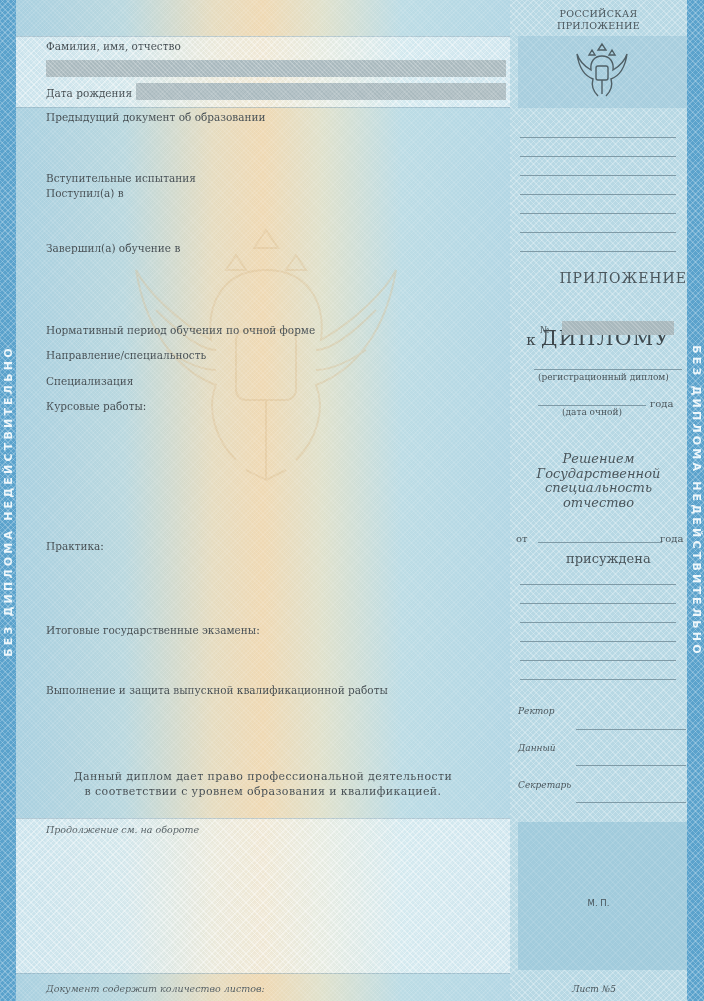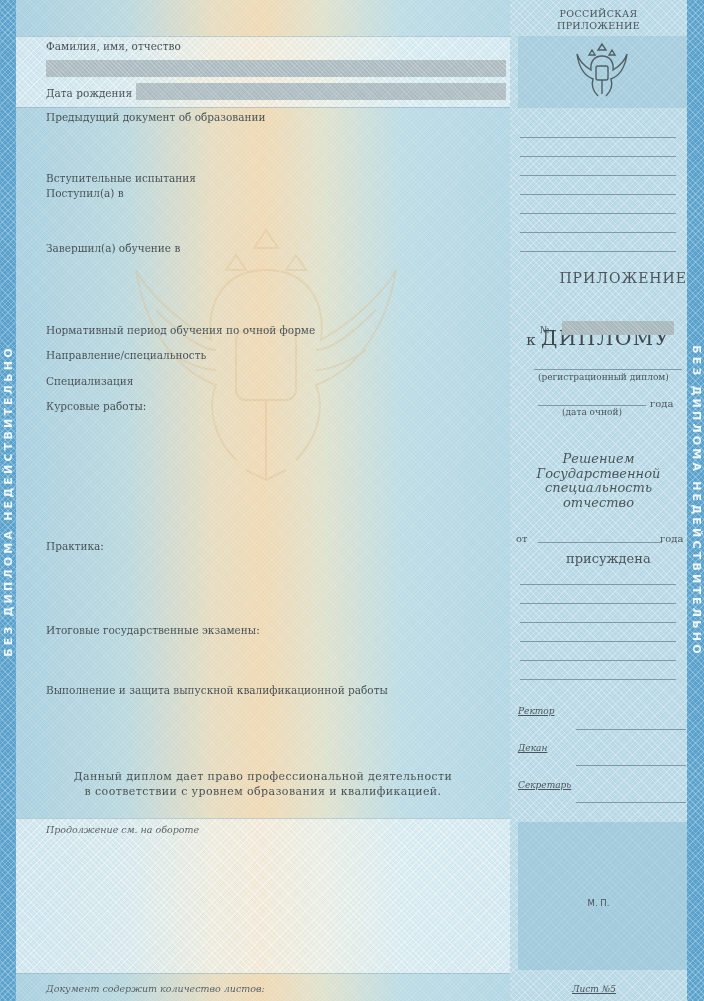--- a/index.html
+++ b/index.html
@@ -45,21 +45,21 @@
                       repeating-linear-gradient(-45deg, rgba(255,255,255,.25) 0 1px, transparent 1px 4px); }
   .rf { position:absolute; top:8px; left:0; width:177px; text-align:center; font-size:9.5px; line-height:12px; color:#4a555b; letter-spacing:.3px; }
   .emblem-box { position:absolute; left:8px; top:36px; width:169px; height:72px; background:rgba(150,195,215,.45); }
   .emblem { position:absolute; left:64px; top:42px; width:56px; height:58px; }
   .rule { position:absolute; left:10px; width:156px; height:1px; background:#7f9aa6; }
   .title1 { position:absolute; top:270px; left:0; width:177px; text-align:right; font-size:14px; letter-spacing:1px; color:#4a555b; }
   .title2 { position:absolute; top:286px; left:0; width:177px; text-align:center; font-size:20px; letter-spacing:1.5px; color:#3e484d;margin-top:40px; }
   .title2 .k { font-size:15px; margin-right:4px; }
   .small { position:absolute; font-size:9px; color:#4a555b; white-space:nowrap; }
   .ital { position:absolute; left:0; width:177px; text-align:center; font-style:italic; font-size:13px; line-height:14.5px; color:#4a555b; }
-  .sign { position:absolute; left:8px; font-style:italic; font-size:9px; color:#4a555b;text-decoration:underline; }
+  .sign { position:absolute; left:8px; font-style:italic; font-size:9px; color:#4a555b; }
   .stamp-box { position:absolute; left:8px; top:822px; width:169px; height:148px; background:rgba(140,190,212,.5); }
   .mp { position:absolute; left:0; top:898px; width:177px; text-align:center; font-family:"DejaVu Sans", sans-serif; font-size:8.5px; color:#4a555b; }
 </style>
 </head>
 <body>
 
 <div class="page">
 
   <div class="strip left">
     <span class="strip-text">БЕЗ ДИПЛОМА НЕДЕЙСТВИТЕЛЬНО</span>
@@ -161,21 +161,21 @@
 
     <div class="rule" style="top:584px;"></div>
     <div class="rule" style="top:603px;"></div>
     <div class="rule" style="top:622px;"></div>
     <div class="rule" style="top:641px;"></div>
     <div class="rule" style="top:660px;"></div>
     <div class="rule" style="top:679px;"></div>
 
     <div class="sign" style="top:706px;">Ректор</div>
     <div class="rule" style="top:729px;left:66px;width:110px;"></div>
-    <div class="sign" style="top:743px;">Декан</div>
+    <div class="sign" style="top:743px;">Данный</div>
     <div class="rule" style="top:765px;left:66px;width:110px;"></div>
     <div class="sign" style="top:780px;">Секретарь</div>
     <div class="rule" style="top:802px;left:66px;width:110px;"></div>
 
     <div class="stamp-box"></div>
     <div class="mp">М. П.</div>
     <div class="sign" style="top:984px;left:62px;">Лист №5</div>
   </div>
 
   <div class="strip right">

